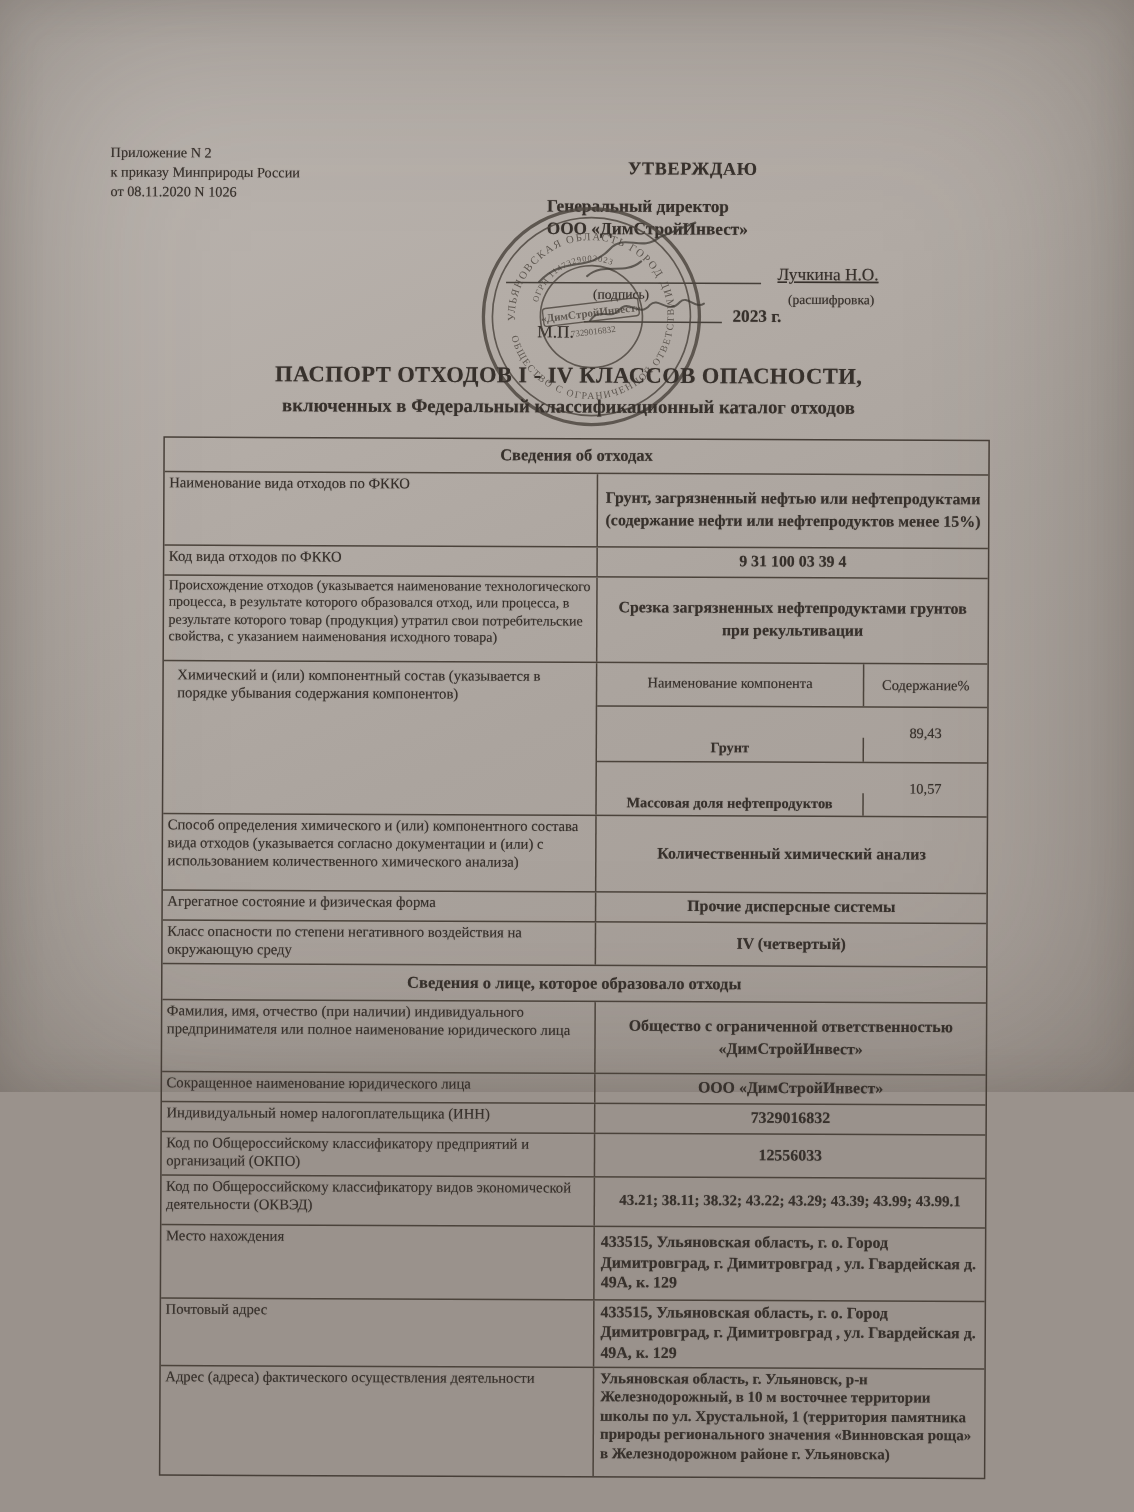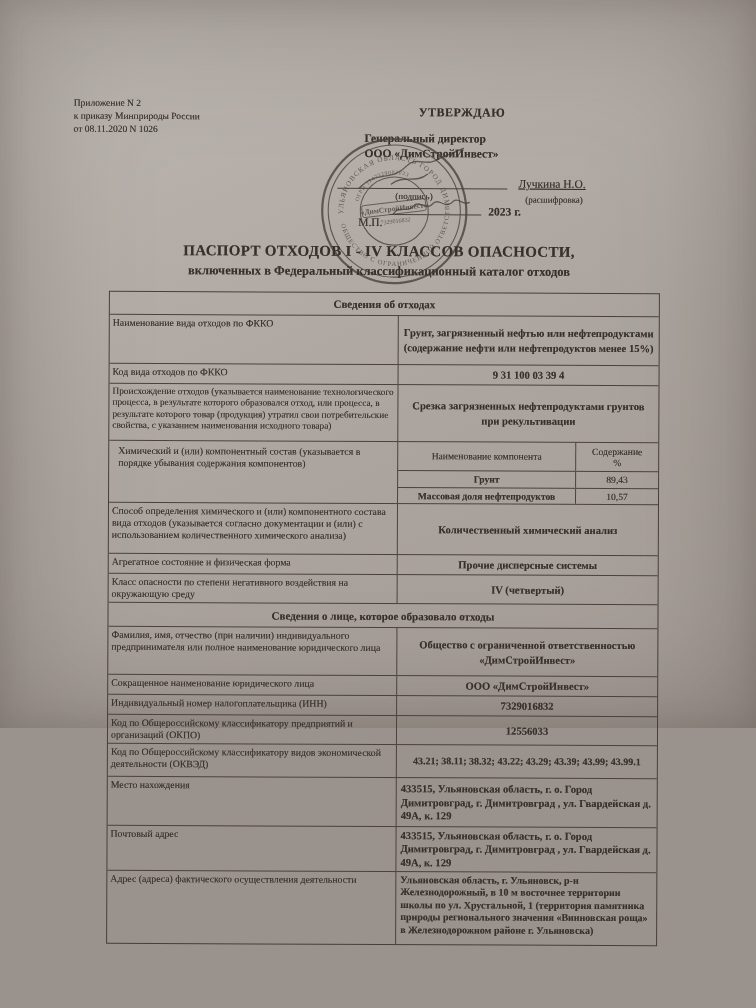--- a/index.html
+++ b/index.html
@@ -61,24 +61,24 @@
     text-align:center;font-weight:bold;font-size:10.6px;line-height:1.42;padding:2px 4px;
   }
   .tv.left{justify-content:flex-start;text-align:left;line-height:1.25;padding:2px 2px 2px 4px;}
   .tv.tight{line-height:1.2;font-size:10px;}
   
   .tv.nested{padding:0;display:block;font-weight:normal;}
   .ct-row{display:flex;border-top:1px solid #4b433b;}
   .ct-row:first-child{border-top:none;}
   .ct-c1{flex:0 0 178px;width:178px;box-sizing:border-box;border-right:1px solid #4b433b;
     text-align:center;font-size:9.6px;padding:1px 2px;display:flex;align-items:center;justify-content:center;}
-  .ct-c2{flex:1;text-align:right;font-size:9.6px;padding:1px 2px;display:flex;flex-direction:column;align-items:center;justify-content:center;line-height:1.15;}
+  .ct-c2{flex:1;text-align:right;font-size:9.6px;padding:1px 2px;display:flex;flex-direction:row;align-items:center;justify-content:center;line-height:1.15;}
   .ct-head .ct-c1,.ct-head .ct-c2{min-height:26px;}
   .ct-data{min-height:11px;}
-  .ct-data .ct-c1{font-weight:bold;}
+  .ct-data .ct-c1{font-weight:bold;margin-top:20px;}
   .ct-data .ct-c2{font-weight:normal;}
 </style>
 </head>
 <body>
 
 <div class="photo">
   <div class="doc">
 
     <div class="abs annex">
       <div>Приложение N 2</div>

